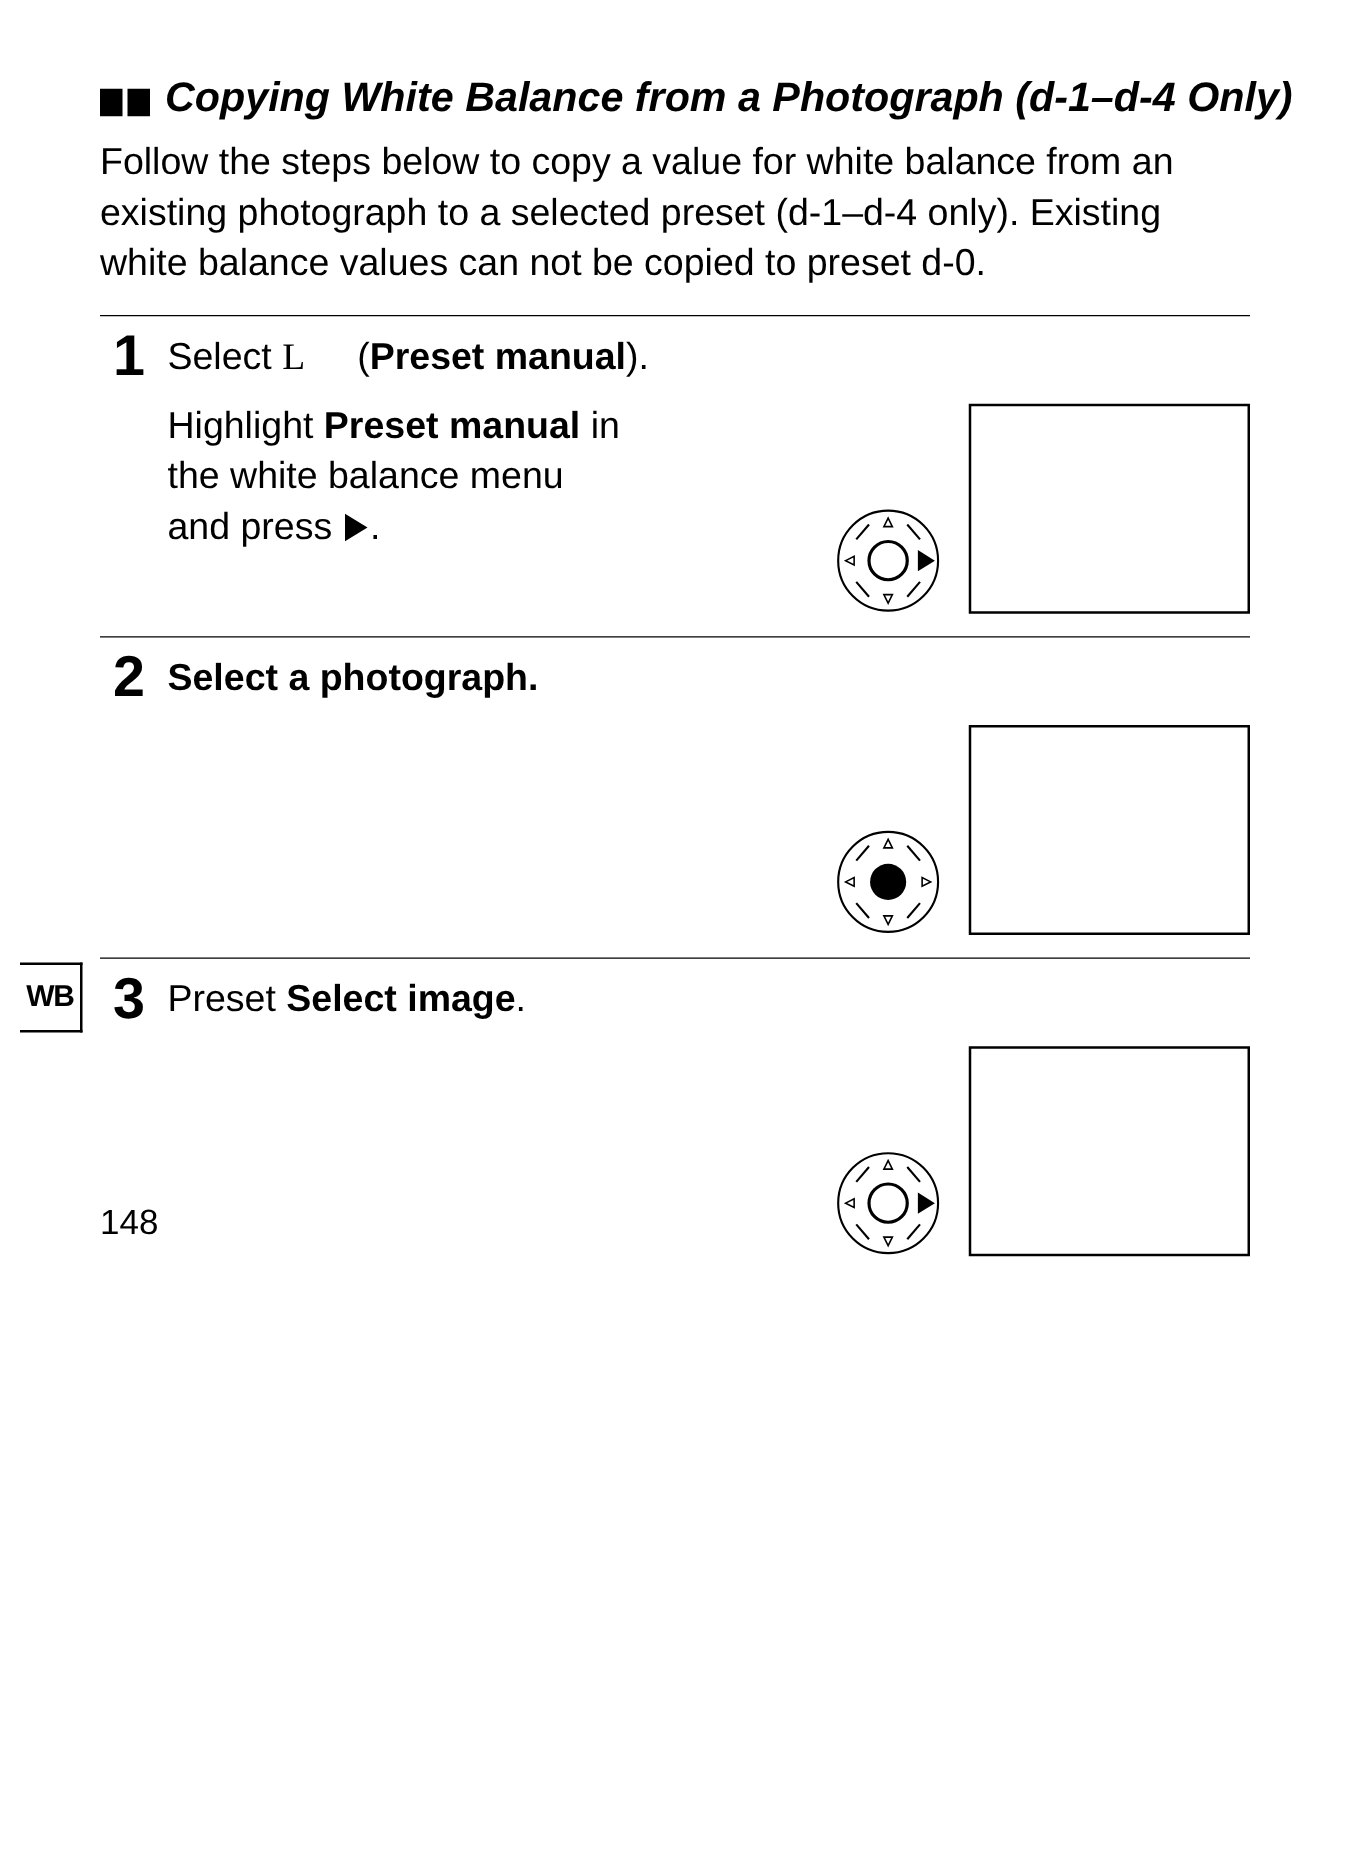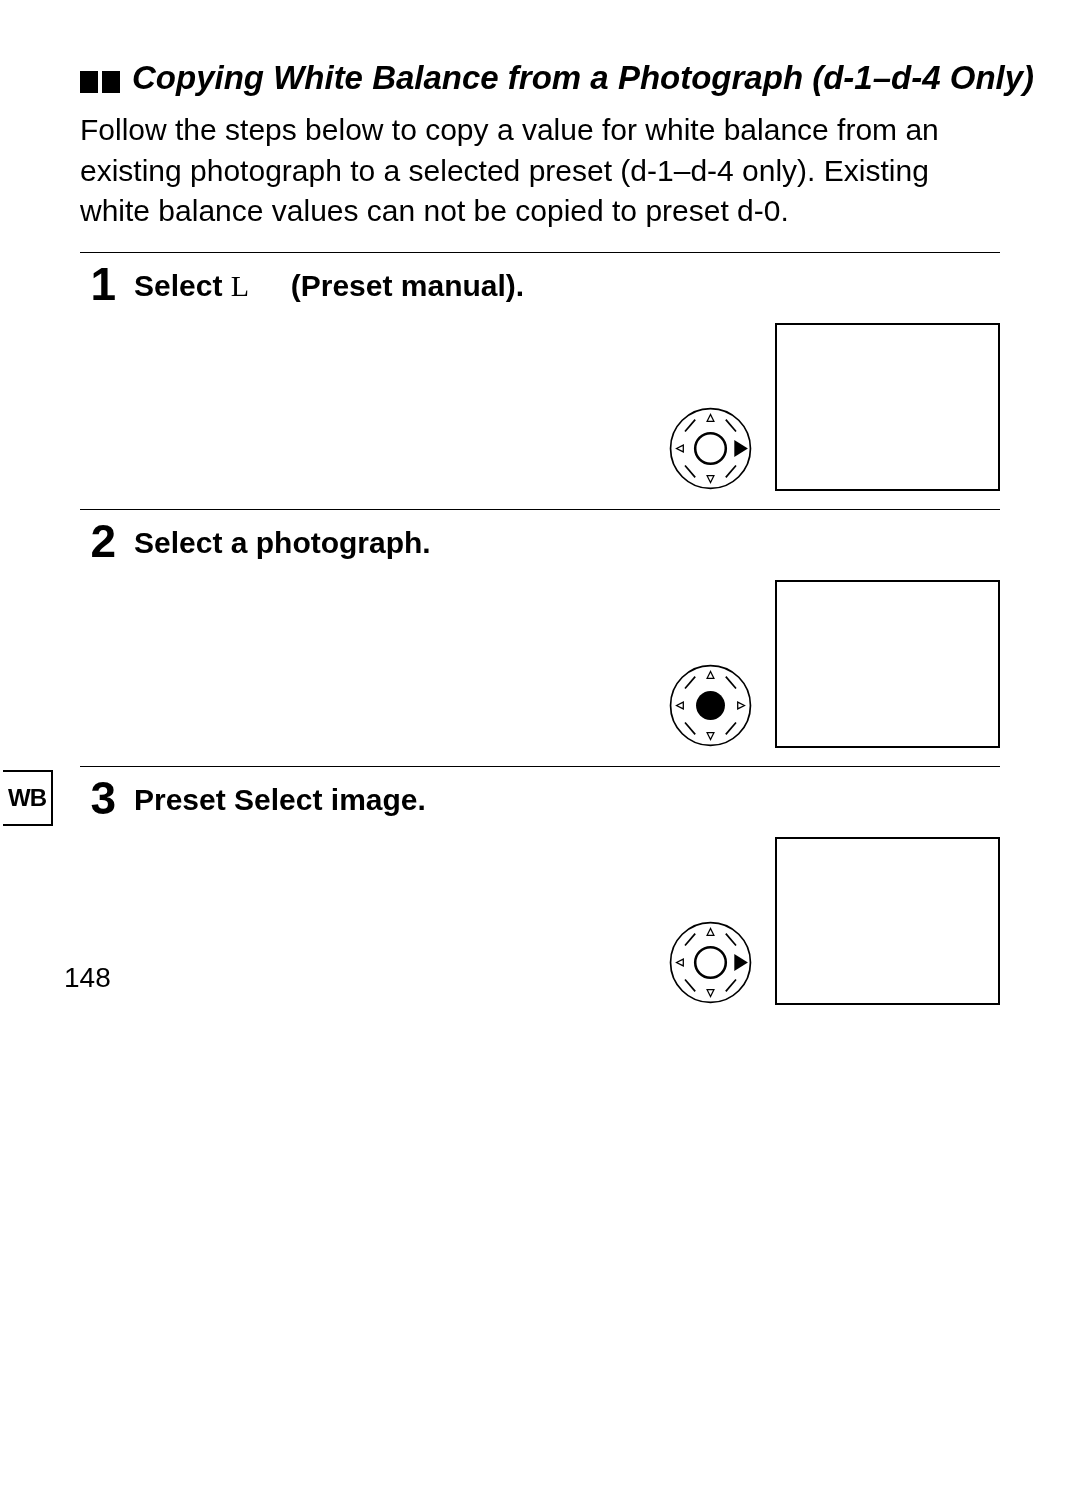--- a/index.html
+++ b/index.html
@@ -67,21 +67,21 @@
   .step-text {
     flex: 1 1 auto;
     padding-top: 6px;
   }
   .step-title {
     font-size: 30px;
     font-weight: 600;
     margin-bottom: 18px;
     white-space: nowrap;
   }
-  .step-title .normal { font-weight: 700; }
+  .step-title .normal { font-weight: 400; }
   .step-body {
     font-size: 30px;
     font-weight: 400;
     line-height: 1.35;
     max-width: 390px;
   }
   .step-body b { font-weight: 700; }
   .tri-right {
     display: inline-block;
     width: 0; height: 0;
@@ -106,27 +106,27 @@
     box-sizing: border-box;
   }
   
   .selector {
     width: 85px;
     height: 85px;
   }
   .selector svg { width: 100%; height: 100%; }
   .page-num {
     position: absolute;
-    left: 64px;
+    left: 80px;
     bottom: 80px;
     font-size: 28px;
   }
   .wb-tab {
     position: absolute;
-    left: 3px;
+    left: 16px;
     top: 770px;
     width: 48px;
     height: 52px;
     border: 2px solid #000;
     border-left: none;
     background:#fff;
     display: flex;
     align-items: center;
     justify-content: center;
     font-family: Arial, sans-serif;
@@ -150,20 +150,24 @@
 
   <div class="intro">Follow the steps below to copy a value for white balance from an existing photograph to a selected preset (d-1–d-4 only).  Existing white balance values can not be copied to preset d-0.</div>
 
   <hr class="sep">
 
   <div class="step">
     <div class="step-num">1</div>
     <div class="step-text">
       <div class="step-title">
         <span class="normal">Select </span><span class="symbol-L">L</span><span class="normal" style="white-space:pre;">     </span><span class="normal">(</span><b>Preset manual</b><span class="normal">).</span>
+      </div>
+      <div class="step-body">
+        <span>Highlight </span><b>Preset manual</b><span> in the white balance menu</span><br>
+        <span>and press </span><span class="tri-right"></span>.
       </div>
     </div>
     <div class="step-graphics">
       <div class="selector">
         
         <svg viewBox="0 0 100 100">
           <circle cx="50" cy="50" r="47" fill="#fff" stroke="#000" stroke-width="2"></circle>
           <line x1="32" y1="16" x2="20" y2="30" stroke="#000" stroke-width="2"></line>
           <line x1="68" y1="16" x2="80" y2="30" stroke="#000" stroke-width="2"></line>
           <line x1="32" y1="84" x2="20" y2="70" stroke="#000" stroke-width="2"></line>

